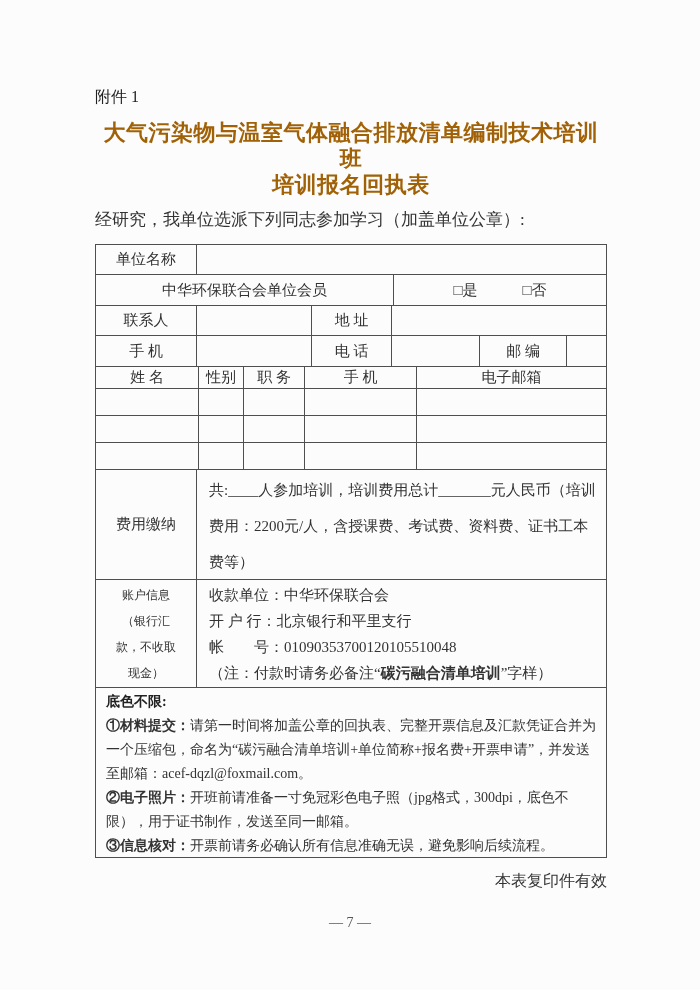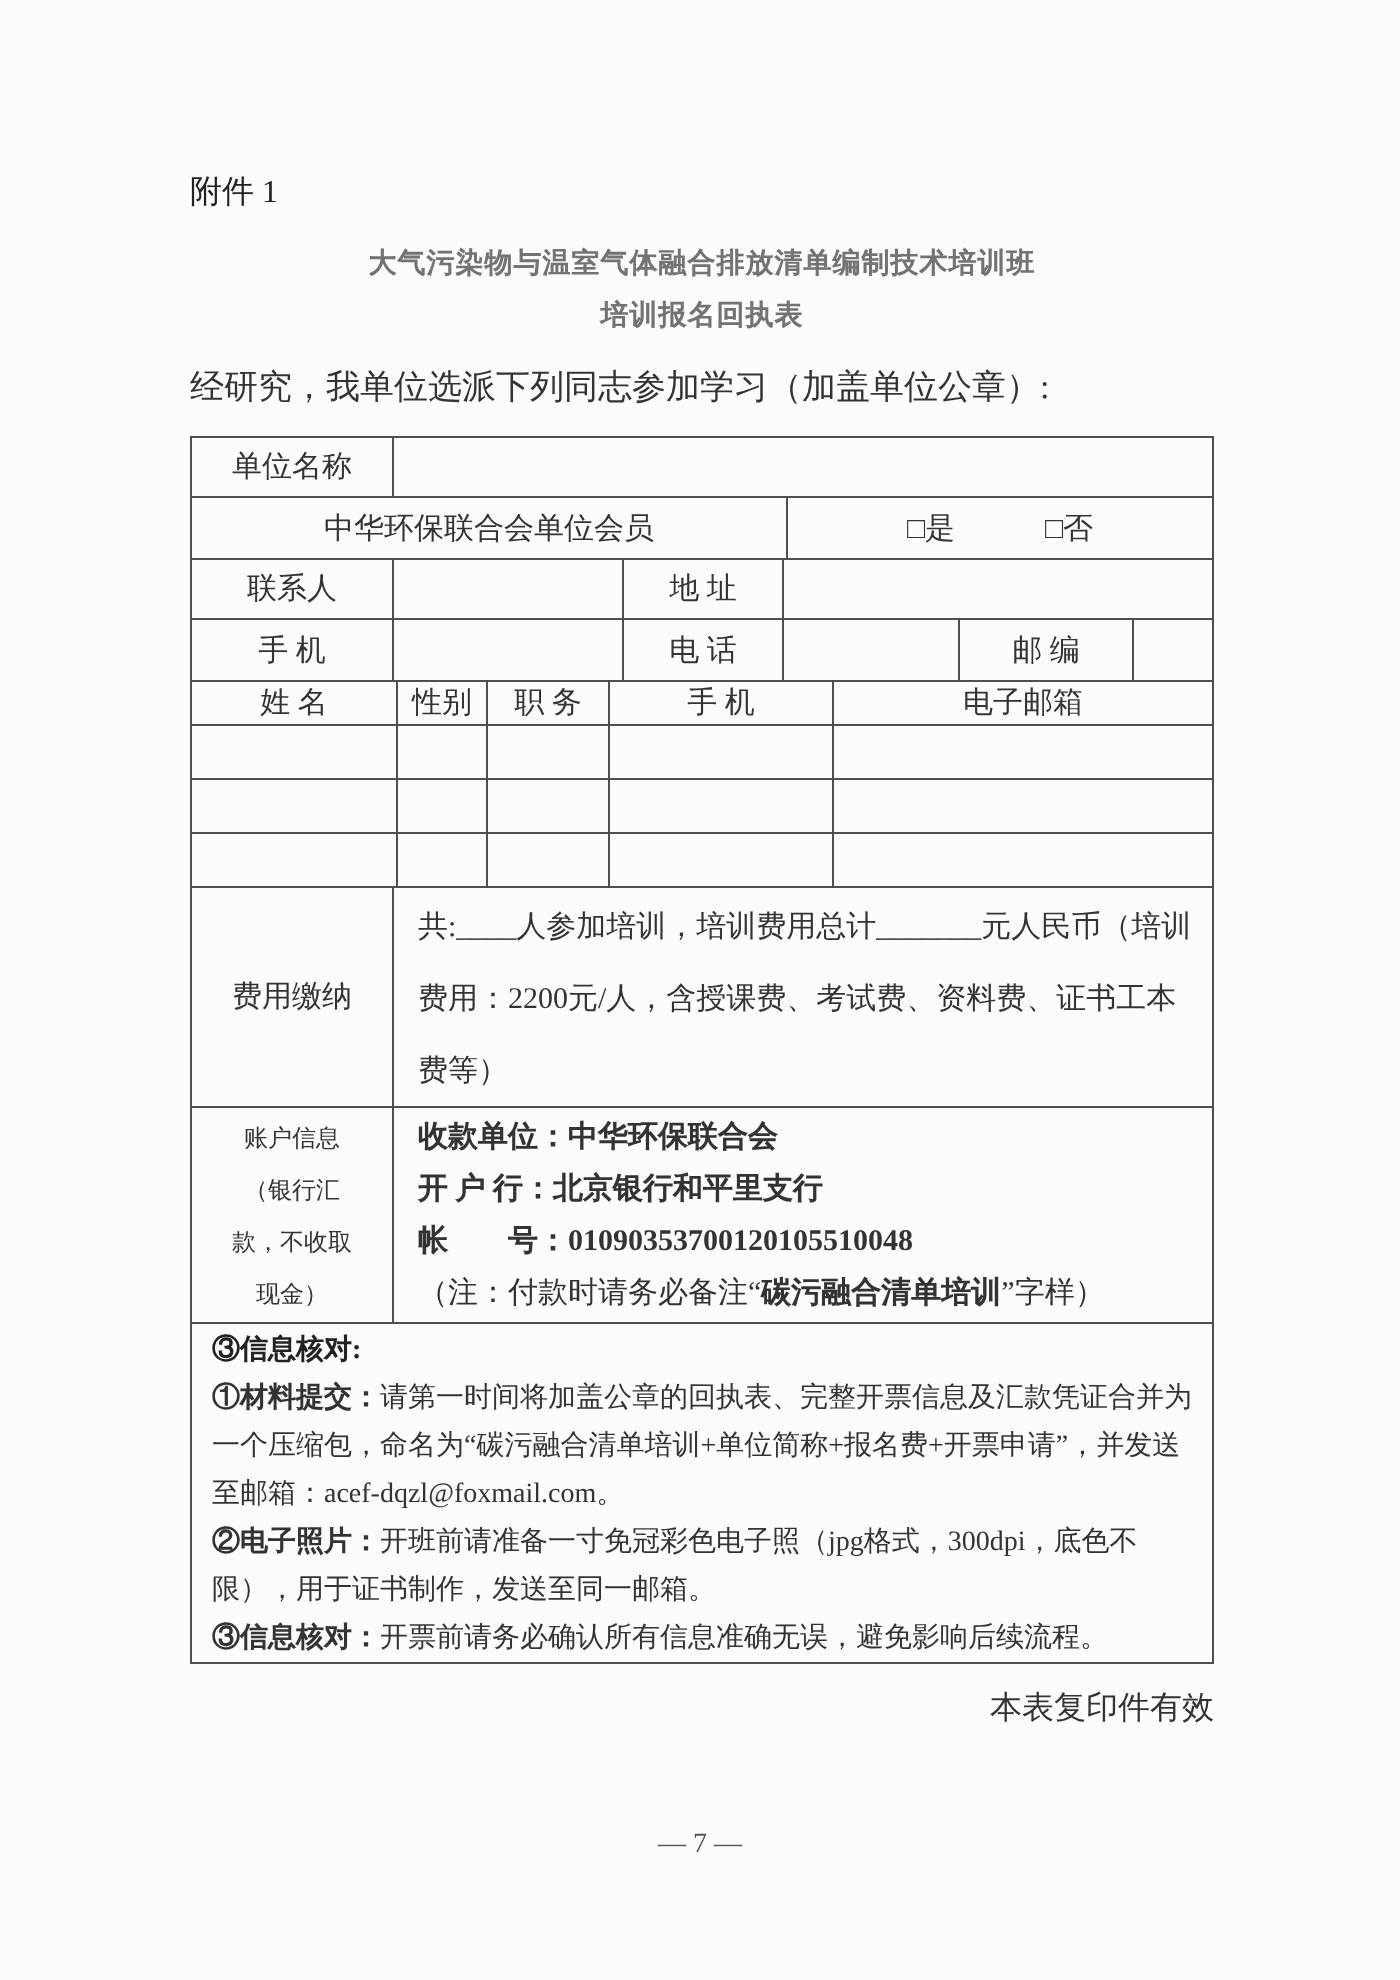--- a/index.html
+++ b/index.html
@@ -15,22 +15,22 @@
     font-family: "Liberation Serif", "DejaVu Serif", serif;
     color: var(--text);
   }
   .page { position: relative; width: 700px; height: 990px; overflow: hidden; }
   .content { padding: 86px 93px 0 95px; }
 
   .attachment { font-size: 16px; line-height: 22px; color: var(--text-dark); }
 
   .title-block { margin-top: 12px; text-align: center; }
   .title-block div {
-    font-size: 14px; font-weight: bold; line-height: 26px;
-    letter-spacing: 0.5px; color: #737373;
+    font-size: 22px; font-weight: bold; line-height: 26px;
+    letter-spacing: 0.5px; color: #a16207;
   }
 
   .intro { margin-top: 10px; font-size: 17px; line-height: 24px; }
 
   .form-table { margin-top: 12px; width: 512px; border: 1px solid var(--border); }
   .row { display: flex; align-items: stretch; }
   .row + .row { border-top: 1px solid var(--border); }
   .cell {
     display: flex; align-items: center; justify-content: center;
     font-size: 15px; overflow: hidden;
@@ -41,21 +41,21 @@
   .w87  { flex: 0 0 87px;  } .w297 { flex: 0 0 297px; }
   .w102 { flex: 0 0 102px; } .w45  { flex: 0 0 45px;  }
   .w61  { flex: 0 0 61px; text-align: right;  } .w112 { flex: 0 0 112px; }
   .flex1 { flex: 1 1 auto; }
 
   .checkbox-cell { gap: 45px; }
   .block-cell {
     display: block; text-align: left; padding: 2px 8px 0 12px;
   }
   .fee-text { line-height: 36px; font-size: 15px; }
-  .account-line { line-height: 26px; font-size: 15px; font-weight: bold; }
+  .account-line { line-height: 26px; font-size: 15px; font-weight: normal; }
   .account-note { line-height: 26px; font-size: 15px; font-weight: normal; }
   .account-note .bold { font-weight: bold; }
   .pre-label { white-space: pre-line; text-align: center; line-height: 26px; font-size: 12px; }
 
   .notice-cell { display: block; text-align: left; padding: 2px 10px 0 10px; }
   .notice-heading { font-size: 14px; font-weight: bold; line-height: 24px; color: var(--text-dark); }
   .notice-item { font-size: 14px; line-height: 24px; }
   .notice-item .lead { font-weight: bold; }
 
   .copy-note { margin-top: 12px; width: 512px; text-align: right; font-size: 16px; line-height: 22px; }
@@ -159,21 +159,21 @@
         <div class="cell flex1 block-cell">
           <div class="account-line">收款单位：中华环保联合会</div>
           <div class="account-line">开 户 行：北京银行和平里支行</div>
           <div class="account-line">帐　　号：01090353700120105510048</div>
           <div class="account-note"><span>（注：付款时请务必备注“</span><span class="bold">碳污融合清单培训</span><span>”字样）</span></div>
         </div>
       </div>
 
       <div class="row" style="height:170px">
         <div class="cell flex1 notice-cell">
-          <div class="notice-heading">③信息核对:</div>
+          <div class="notice-heading">底色不限:</div>
           <p class="notice-item"><span class="lead">①材料提交：</span><span>请第一时间将加盖公章的回执表、完整开票信息及汇款凭证合并为一个压缩包，命名为“碳污融合清单培训+单位简称+报名费+开票申请”，并发送至邮箱：acef-dqzl@foxmail.com。</span></p>
           <p class="notice-item"><span class="lead">②电子照片：</span><span>开班前请准备一寸免冠彩色电子照（jpg格式，300dpi，底色不限），用于证书制作，发送至同一邮箱。</span></p>
           <p class="notice-item"><span class="lead">③信息核对：</span><span>开票前请务必确认所有信息准确无误，避免影响后续流程。</span></p>
         </div>
       </div>
 
     </div>
 
     <div class="copy-note">本表复印件有效</div>
   </div>

